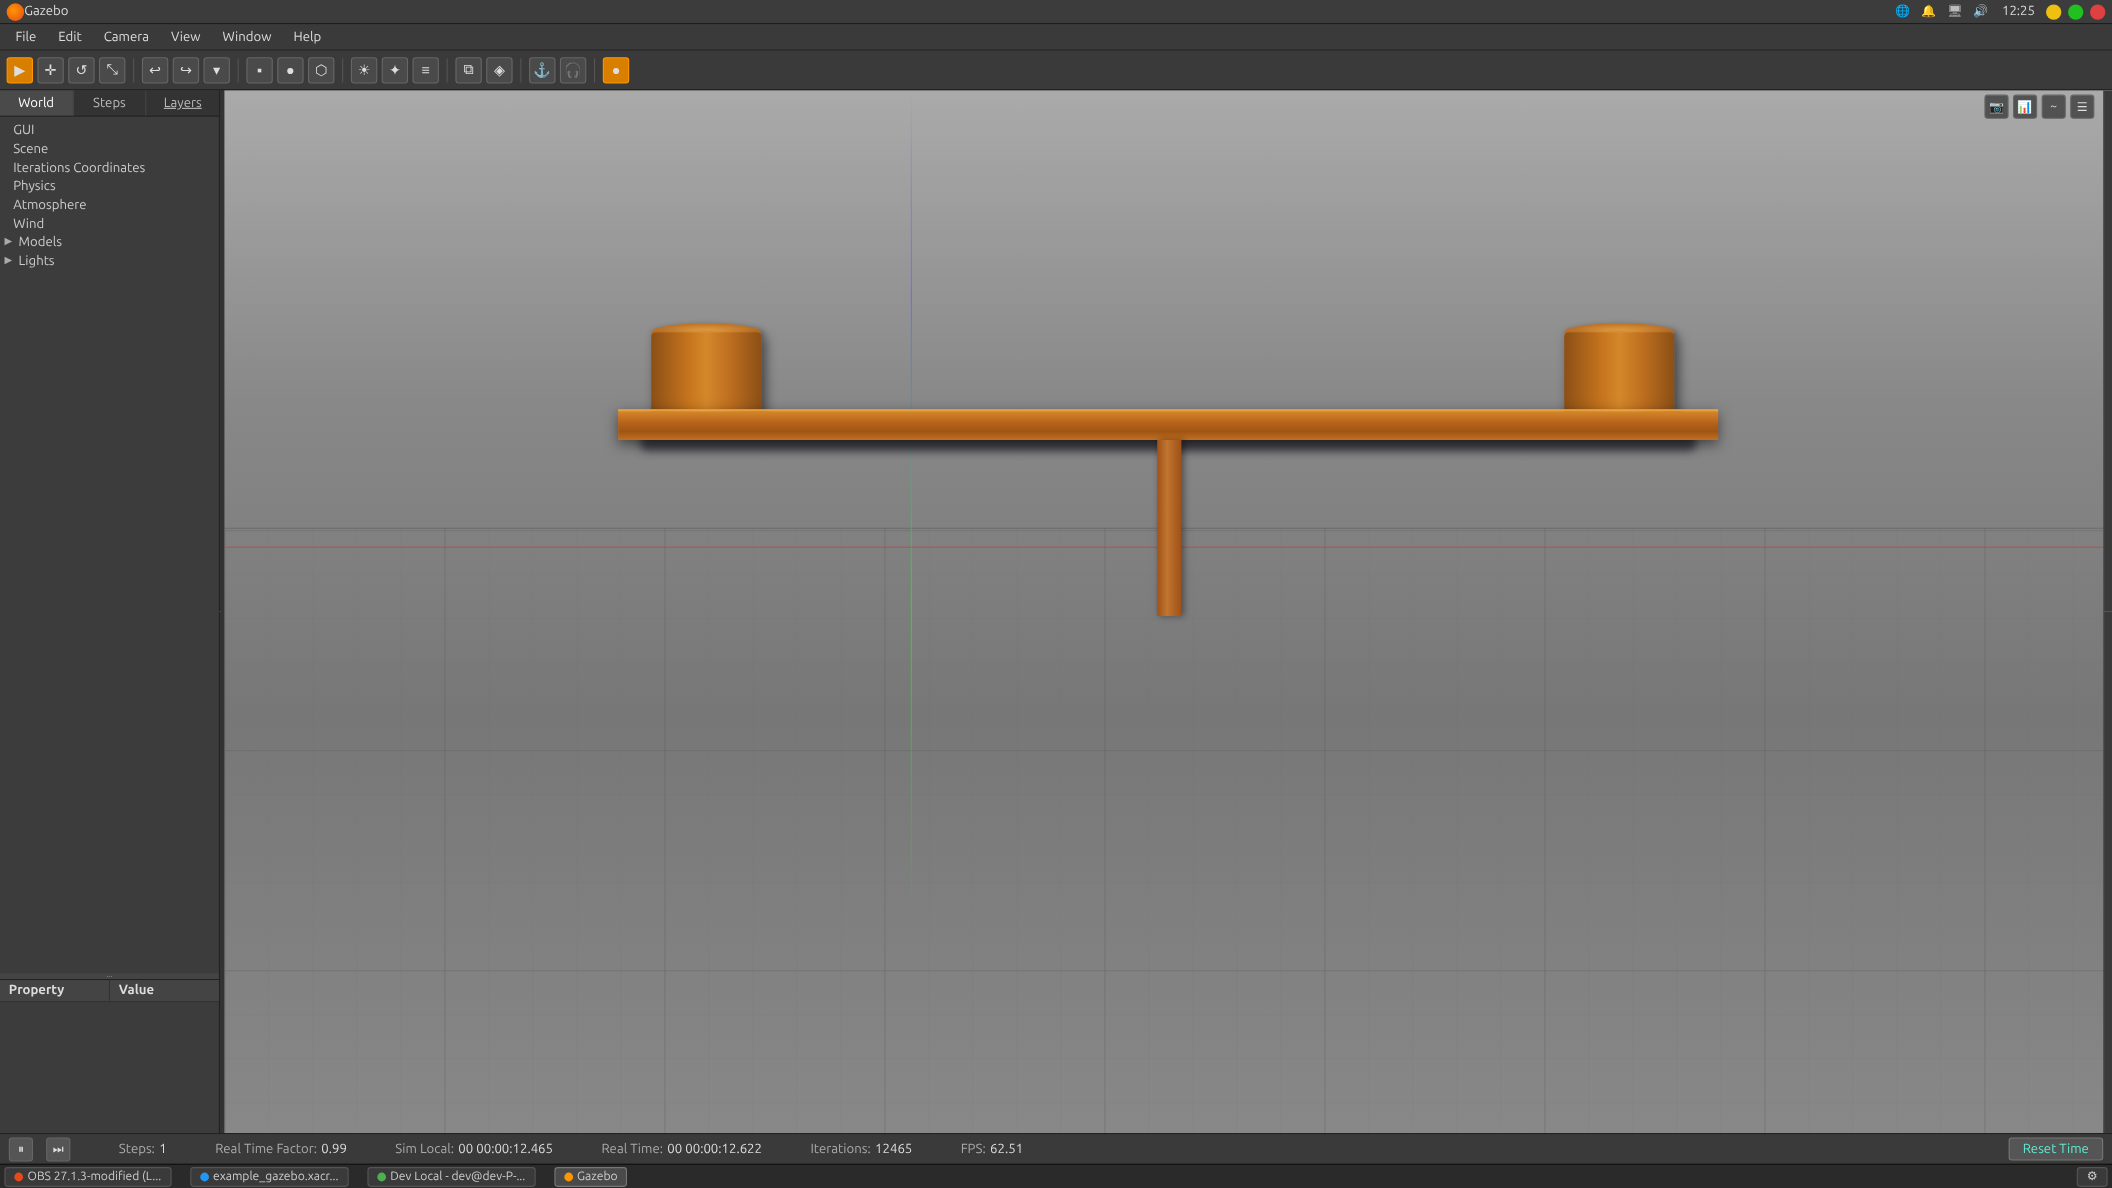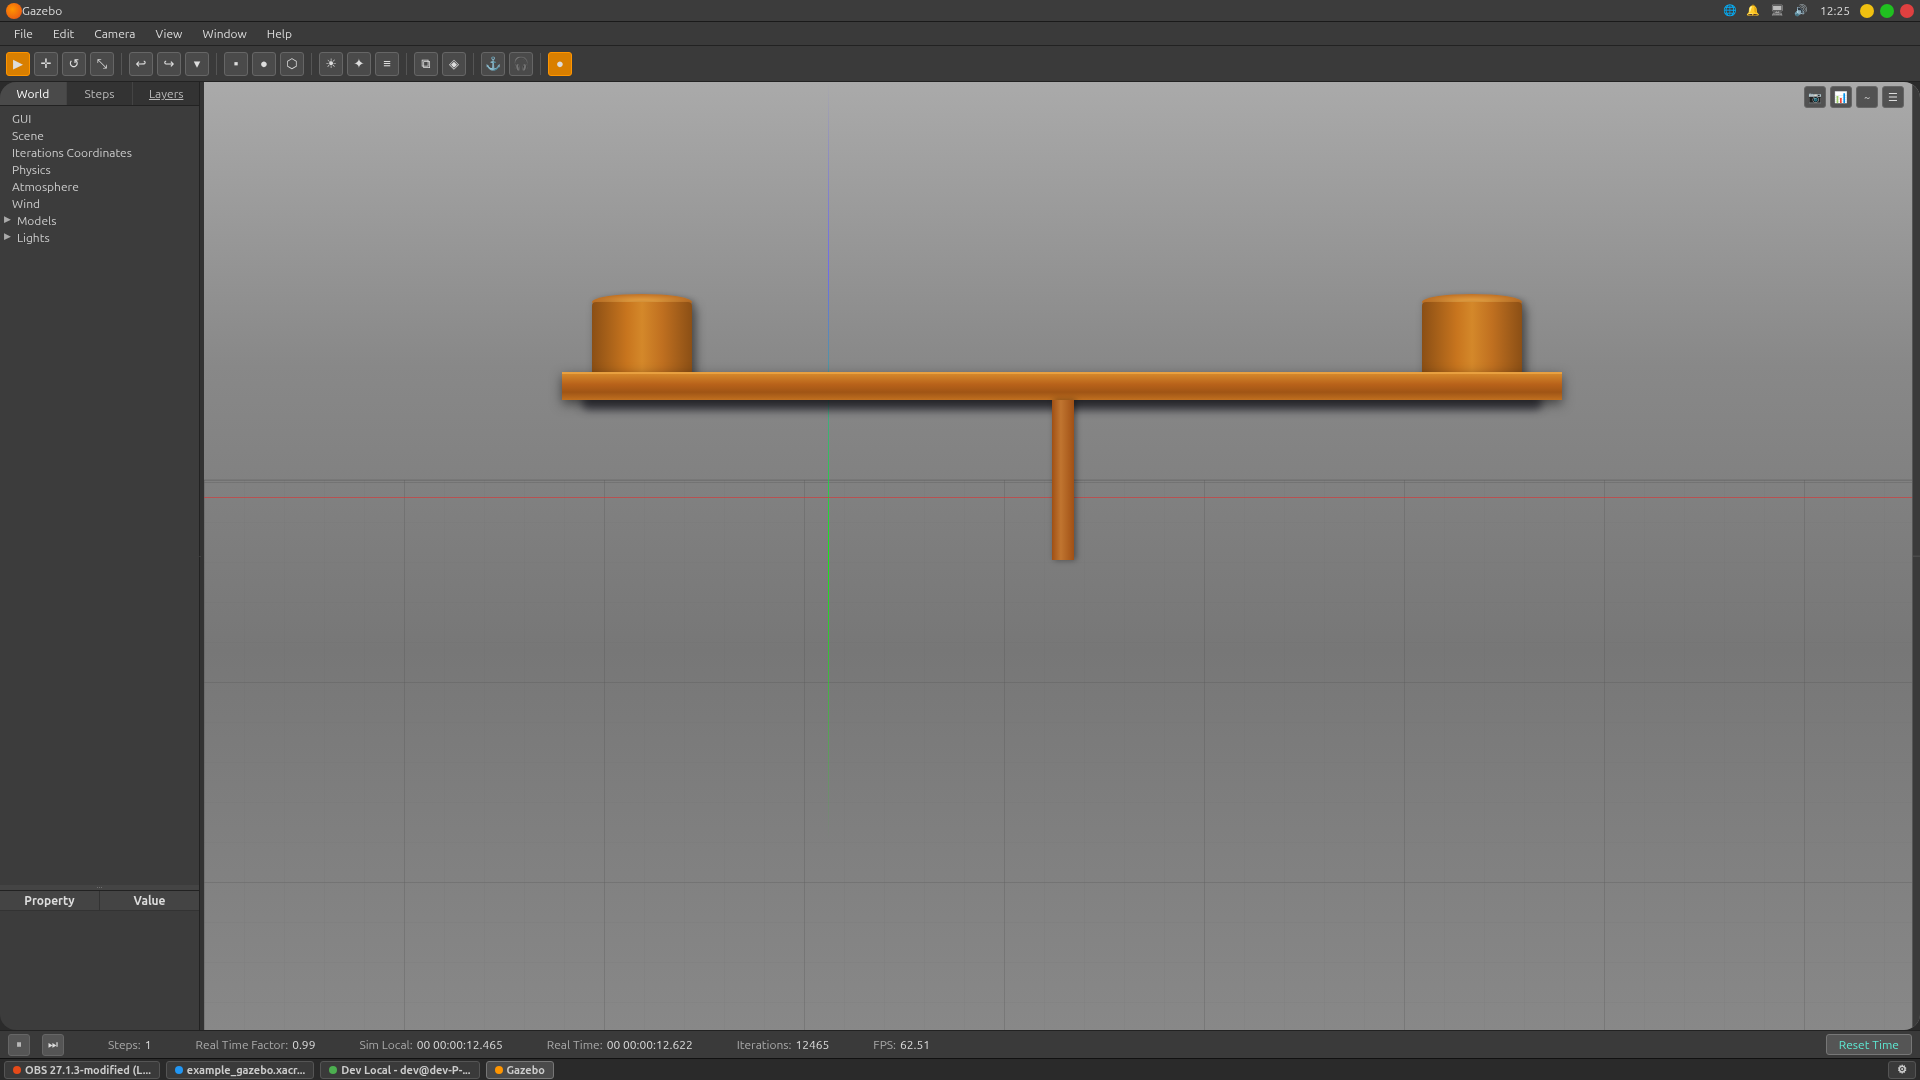--- a/index.html
+++ b/index.html
@@ -34,21 +34,21 @@
     }
     .toolbar-btn {
       width: 24px; height: 24px; background: #4a4a4a; border: 1px solid #666;
       border-radius: 3px; cursor: pointer; display: flex; align-items: center; justify-content: center;
       color: #ddd; font-size: 13px;
     }
     .toolbar-btn.active { background: #d97f00; border-color: #ff9500; }
     .toolbar-sep { width: 1px; height: 22px; background: #555; margin: 0 3px; }
 
     
-    #content { display: flex; flex: 1; overflow: hidden; border-radius: 16px; }
+    #content { display: flex; flex: 1; overflow: hidden; }
 
     
     #left-panel {
       width: 200px; background: #3c3c3c; border-right: 1px solid #222;
       display: flex; flex-direction: column;
     }
     #world-tabs {
       display: flex; background: #333; border-bottom: 1px solid #222;
     }
     .world-tab {
@@ -67,23 +67,22 @@
     .tree-arrow { font-size: 9px; color: #aaa; margin-right: 2px; }
 
     
     #prop-panel {
       border-top: 1px solid #222; height: 140px; display: flex; flex-direction: column;
     }
     .prop-header {
       display: flex; background: #444; border-bottom: 1px solid #333;
     }
     .prop-col {
-      flex: 1; padding: 3px 24px; font-size: 12px; font-weight: bold; color: #ddd;
+      flex: 1; padding: 3px 8px; font-size: 12px; font-weight: bold; color: #ddd;
       border-right: 1px solid #333;
-      text-align: center;
     }
     .prop-col:last-child { border-right: none; }
     .resizer-h { width: 100%; height: 4px; background: #555; cursor: ns-resize; }
 
     
     #viewport {
       flex: 1; position: relative; overflow: hidden;
       background: linear-gradient(180deg, #aaaaaa 0%, #888888 30%, #777777 60%, #888888 100%);
     }
 
@@ -229,22 +228,22 @@
     .status-label { color: #aaa; margin-left: 32px; }
     .status-value { color: #ddd; }
     .reset-btn {
       margin-left: auto; padding: 3px 12px; background: #555; border: 1px solid #777;
       border-radius: 3px; cursor: pointer; color: #5eead4; font-size: 12px;
     }
 
     
     #taskbar {
       width: 100%; height: 22px; background: #2a2a2a;
-      display: flex; align-items: center; padding: 0 4px; gap: 6px;
-      border-top: 1px solid #111; position: absolute; bottom: 0; left: 0; font-weight: bold;
+      display: flex; align-items: center; padding: 0 4px; gap: 17px;
+      border-top: 1px solid #111; position: absolute; bottom: 0; left: 0;
     }
     .task-item {
       display: flex; align-items: center; gap: 4px;
       padding: 1px 8px; background: #3a3a3a; border: 1px solid #555;
       border-radius: 3px; cursor: pointer; font-size: 11px; color: #ccc; height: 18px;
     }
     .task-item.active { background: #4a4a4a; border-color: #777; }
     .task-dot { width: 8px; height: 8px; border-radius: 50%; }
 
     

